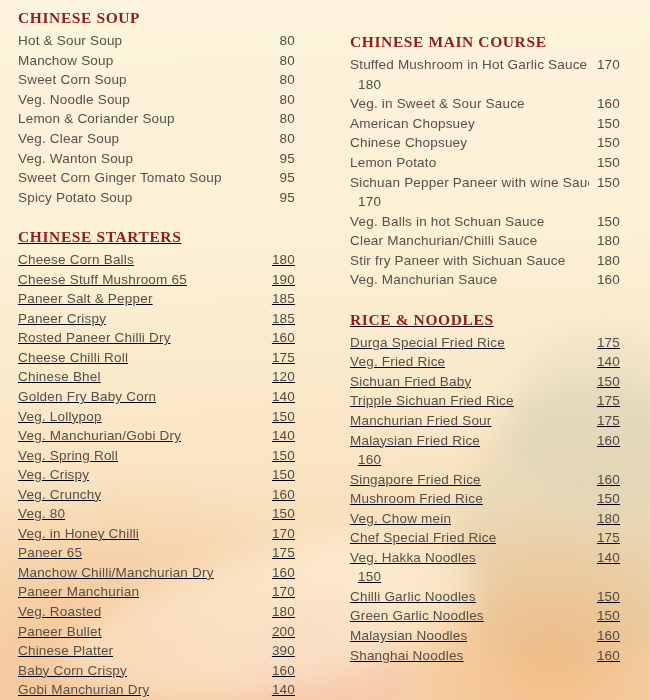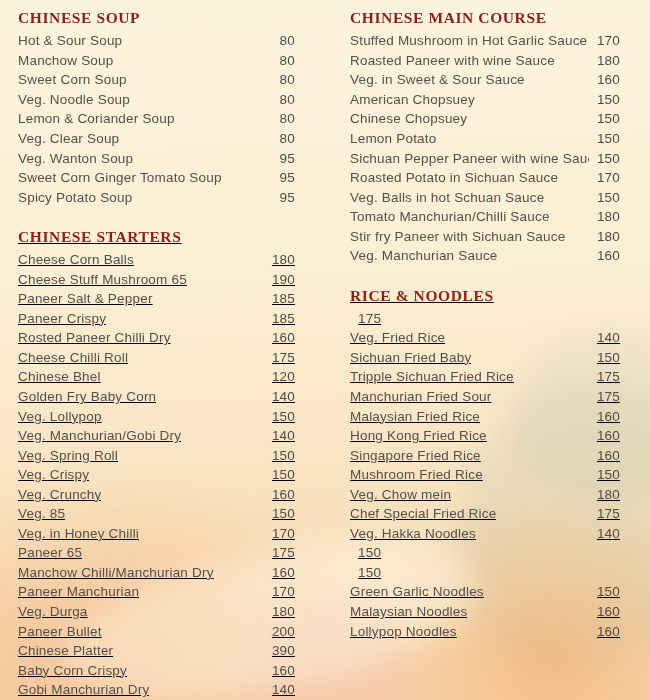--- a/index.html
+++ b/index.html
@@ -94,20 +94,21 @@
     height: 684px;
   }
   .menu-column-left {
     width: 277px;
     flex: 0 0 277px;
   }
   .menu-column-right {
     width: 270px;
     flex: 0 0 270px;
     margin-left: 55px;
+    margin-top: 24px;
   }
   .menu-section { }
   .menu-section + .menu-section {
     margin-top: 22px;
     text-decoration: underline;
   }
   .section-title {
     font-family: "Liberation Serif", serif;
     font-weight: bold;
     font-size: 15.5px;
@@ -233,41 +234,41 @@
         </div>
         <div class="menu-row">
           <span class="item-name">Veg. Crispy</span>
           <span class="item-price">150</span>
         </div>
         <div class="menu-row">
           <span class="item-name">Veg. Crunchy</span>
           <span class="item-price">160</span>
         </div>
         <div class="menu-row">
-          <span class="item-name">Veg. 85</span>
+          <span class="item-name">Veg. 80</span>
           <span class="item-price">150</span>
         </div>
         <div class="menu-row">
           <span class="item-name">Veg. in Honey Chilli</span>
           <span class="item-price">170</span>
         </div>
         <div class="menu-row">
           <span class="item-name">Paneer 65</span>
           <span class="item-price">175</span>
         </div>
         <div class="menu-row">
           <span class="item-name">Manchow Chilli/Manchurian Dry</span>
           <span class="item-price">160</span>
         </div>
         <div class="menu-row">
           <span class="item-name">Paneer Manchurian</span>
           <span class="item-price">170</span>
         </div>
         <div class="menu-row">
-          <span class="item-name">Veg. Durga</span>
+          <span class="item-name">Veg. Roasted</span>
           <span class="item-price">180</span>
         </div>
         <div class="menu-row">
           <span class="item-name">Paneer Bullet</span>
           <span class="item-price">200</span>
         </div>
         <div class="menu-row">
           <span class="item-name">Chinese Platter</span>
           <span class="item-price">390</span>
         </div>
@@ -282,21 +283,20 @@
       </section>
     </div>
   <div class="menu-column-right">
       <section class="menu-section">
         <h2 class="section-title">CHINESE MAIN COURSE</h2>
         <div class="menu-row">
           <span class="item-name">Stuffed Mushroom in Hot Garlic Sauce</span>
           <span class="item-price">170</span>
         </div>
         <div class="menu-row">
-          <span class="item-name">Roasted Paneer with wine Sauce</span>
           <span class="item-price">180</span>
         </div>
         <div class="menu-row">
           <span class="item-name">Veg. in Sweet &amp; Sour Sauce</span>
           <span class="item-price">160</span>
         </div>
         <div class="menu-row">
           <span class="item-name">American Chopsuey</span>
           <span class="item-price">150</span>
         </div>
@@ -306,43 +306,43 @@
         </div>
         <div class="menu-row">
           <span class="item-name">Lemon Potato</span>
           <span class="item-price">150</span>
         </div>
         <div class="menu-row">
           <span class="item-name">Sichuan Pepper Paneer with wine Sauce</span>
           <span class="item-price">150</span>
         </div>
         <div class="menu-row">
-          <span class="item-name">Roasted Potato in Sichuan Sauce</span>
           <span class="item-price">170</span>
         </div>
         <div class="menu-row">
           <span class="item-name">Veg. Balls in hot Schuan Sauce</span>
           <span class="item-price">150</span>
         </div>
         <div class="menu-row">
-          <span class="item-name">Tomato Manchurian/Chilli Sauce</span>
+          <span class="item-name">Clear Manchurian/Chilli Sauce</span>
           <span class="item-price">180</span>
         </div>
         <div class="menu-row">
           <span class="item-name">Stir fry Paneer with Sichuan Sauce</span>
           <span class="item-price">180</span>
         </div>
         <div class="menu-row">
           <span class="item-name">Veg. Manchurian Sauce</span>
           <span class="item-price">160</span>
         </div>
       </section>
       <section class="menu-section">
         <h2 class="section-title">RICE &amp; NOODLES</h2>
         <div class="menu-row">
+          <span class="item-name">Durga Special Fried Rice</span>
           <span class="item-price">175</span>
         </div>
         <div class="menu-row">
           <span class="item-name">Veg. Fried Rice</span>
           <span class="item-price">140</span>
         </div>
         <div class="menu-row">
           <span class="item-name">Sichuan Fried Baby</span>
           <span class="item-price">150</span>
         </div>
@@ -352,21 +352,20 @@
         </div>
         <div class="menu-row">
           <span class="item-name">Manchurian Fried Sour</span>
           <span class="item-price">175</span>
         </div>
         <div class="menu-row">
           <span class="item-name">Malaysian Fried Rice</span>
           <span class="item-price">160</span>
         </div>
         <div class="menu-row">
-          <span class="item-name">Hong Kong Fried Rice</span>
           <span class="item-price">160</span>
         </div>
         <div class="menu-row">
           <span class="item-name">Singapore Fried Rice</span>
           <span class="item-price">160</span>
         </div>
         <div class="menu-row">
           <span class="item-name">Mushroom Fried Rice</span>
           <span class="item-price">150</span>
         </div>
@@ -379,29 +378,30 @@
           <span class="item-price">175</span>
         </div>
         <div class="menu-row">
           <span class="item-name">Veg. Hakka Noodles</span>
           <span class="item-price">140</span>
         </div>
         <div class="menu-row">
           <span class="item-price">150</span>
         </div>
         <div class="menu-row">
+          <span class="item-name">Chilli Garlic Noodles</span>
           <span class="item-price">150</span>
         </div>
         <div class="menu-row">
           <span class="item-name">Green Garlic Noodles</span>
           <span class="item-price">150</span>
         </div>
         <div class="menu-row">
           <span class="item-name">Malaysian Noodles</span>
           <span class="item-price">160</span>
         </div>
         <div class="menu-row">
-          <span class="item-name">Lollypop Noodles</span>
+          <span class="item-name">Shanghai Noodles</span>
           <span class="item-price">160</span>
         </div>
       </section>
     </div>
 </div>
 
 </body></html>

